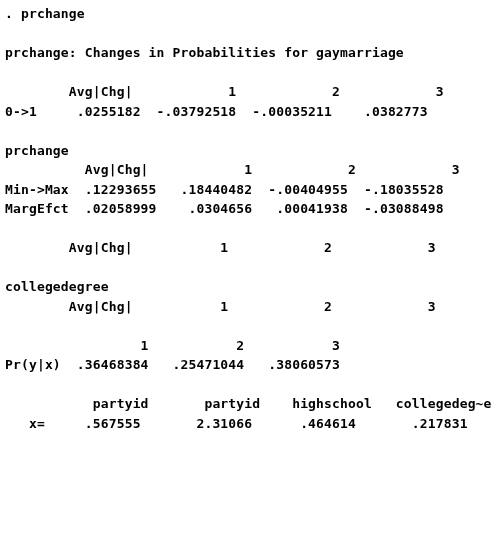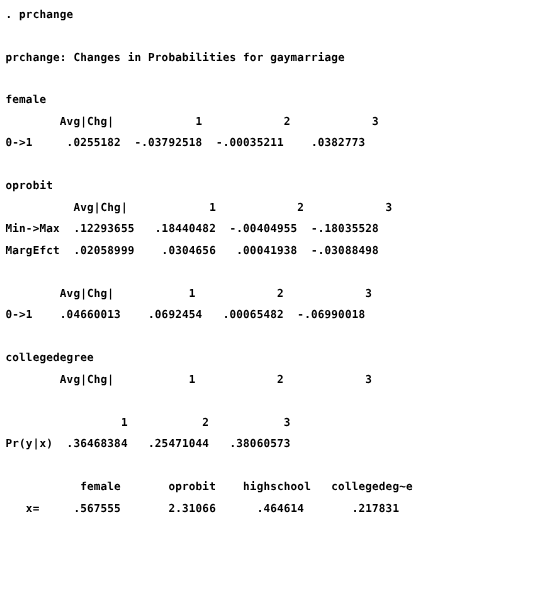--- a/index.html
+++ b/index.html
@@ -21,53 +21,51 @@
     width: 503px;
     height: 536px;
     background: #ffffff;
     color: #000000;
     padding: 4px 0 0 5px;
     box-sizing: border-box;
   }
   .line {
     white-space: pre;
     font-family: "DejaVu Sans Mono", "Liberation Mono", monospace;
-    font-size: 10px;
+    font-size: 13px;
     line-height: 19.5px;
     letter-spacing: 0.15px;
     color: #000000;
     height: 19.5px;
     font-weight: 600;
     -webkit-font-smoothing: none;
   }
   .line.blank {
     height: 19.5px;
   }
 </style>
 </head>
 <body>
 
 <div id="console">
     <div class="line">. prchange</div>
     <div class="line blank"></div>
     <div class="line">prchange: Changes in Probabilities for gaymarriage</div>
     <div class="line blank"></div>
-    <div class="line">female</div>
     <div class="line">        Avg|Chg|            1            2            3</div>
     <div class="line">0-&gt;1     .0255182  -.03792518  -.00035211    .0382773</div>
     <div class="line blank"></div>
-    <div class="line">oprobit</div>
+    <div class="line">prchange</div>
     <div class="line">          Avg|Chg|            1            2            3</div>
     <div class="line">Min-&gt;Max  .12293655   .18440482  -.00404955  -.18035528</div>
     <div class="line">MargEfct  .02058999    .0304656   .00041938  -.03088498</div>
     <div class="line blank"></div>
     <div class="line">        Avg|Chg|           1            2            3</div>
-    <div class="line">0-&gt;1    .04660013    .0692454   .00065482  -.06990018</div>
     <div class="line blank"></div>
     <div class="line">collegedegree</div>
     <div class="line">        Avg|Chg|           1            2            3</div>
     <div class="line blank"></div>
     <div class="line">                 1           2           3</div>
     <div class="line">Pr(y|x)  .36468384   .25471044   .38060573</div>
     <div class="line blank"></div>
-    <div class="line">           female       oprobit    highschool   collegedeg~e</div>
+    <div class="line">           partyid       partyid    highschool   collegedeg~e</div>
     <div class="line">   x=     .567555       2.31066      .464614       .217831</div>
   </div>
 
 </body></html>

